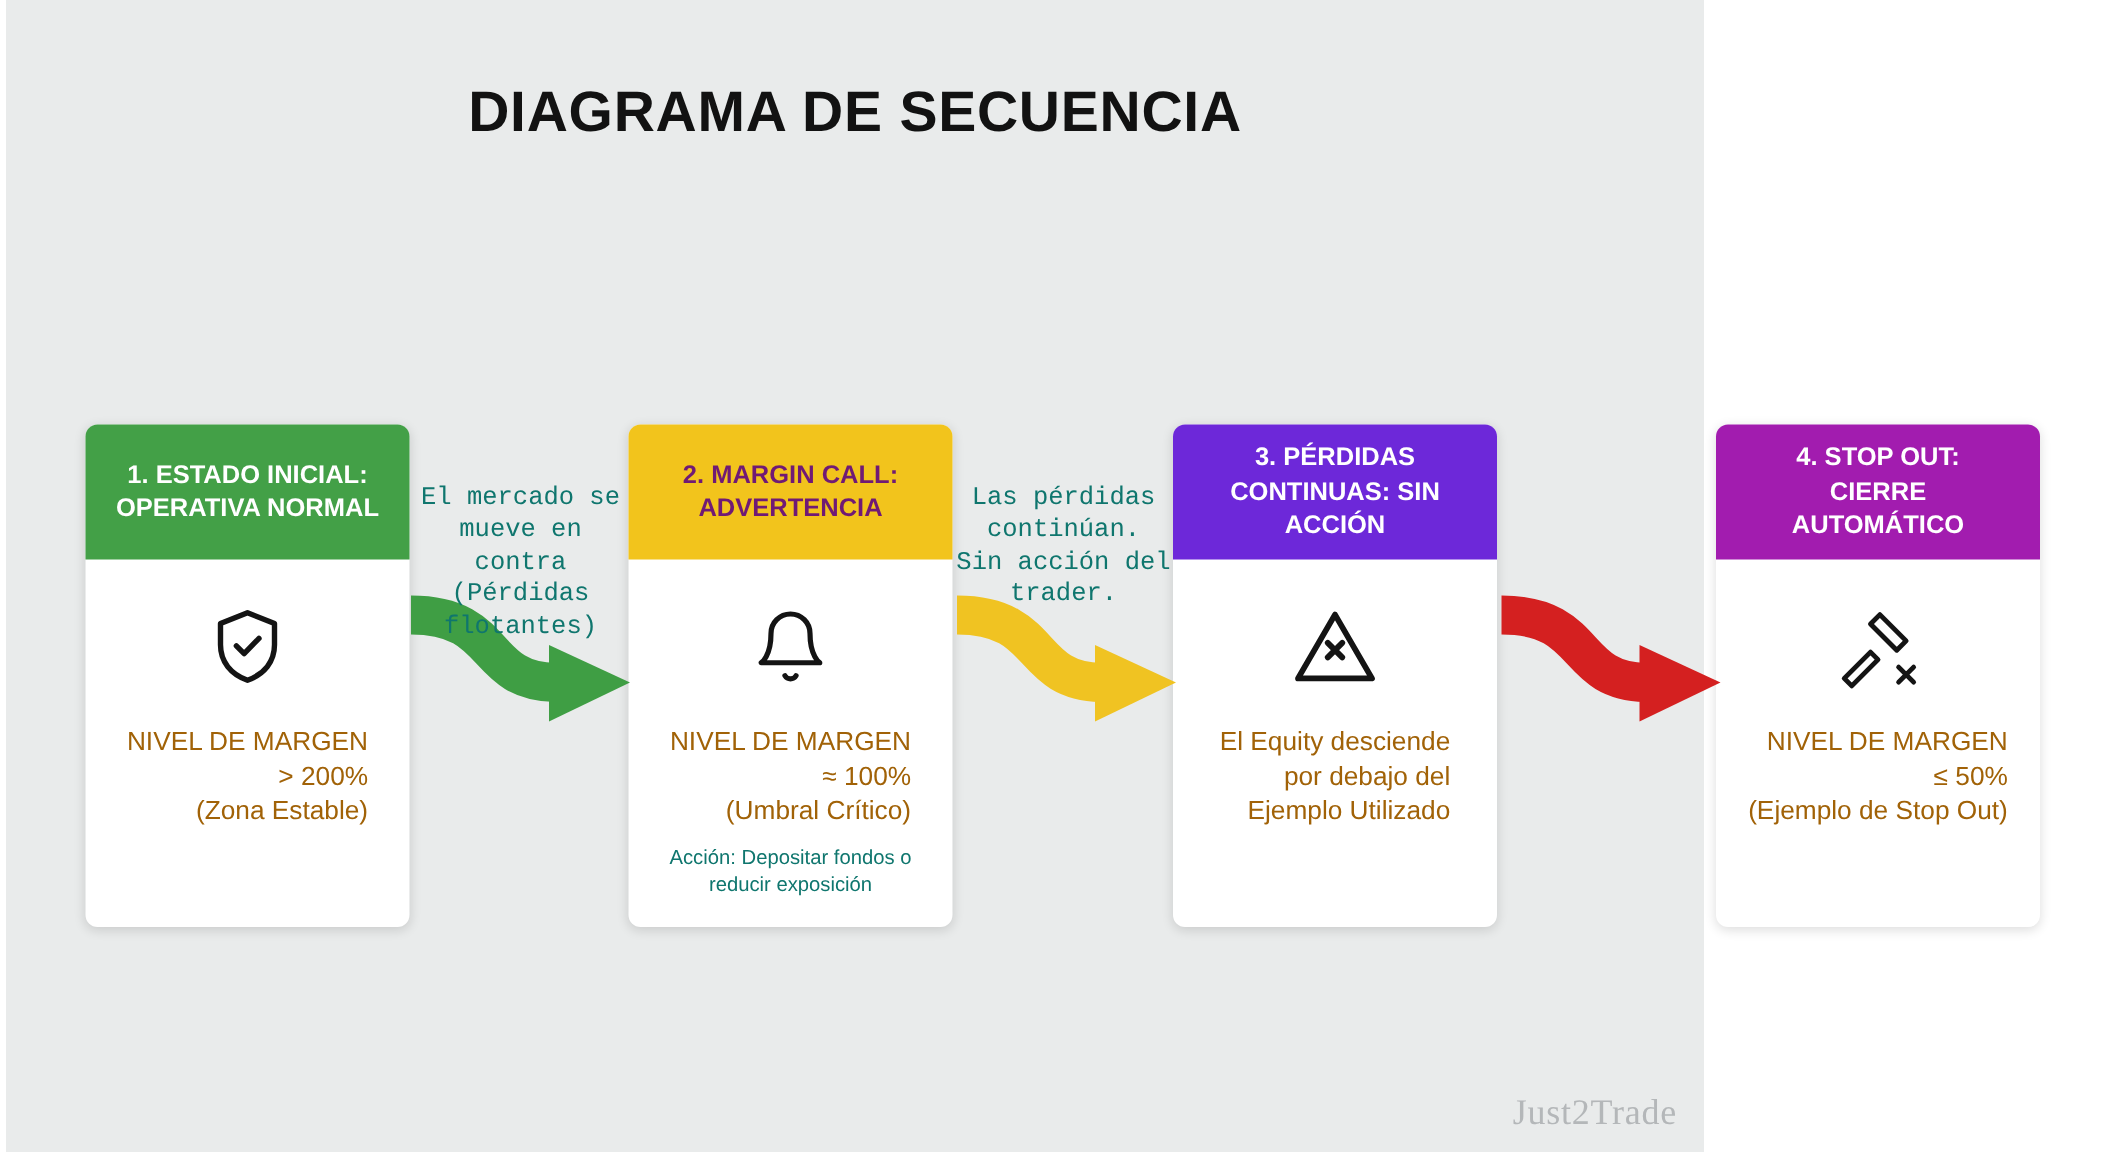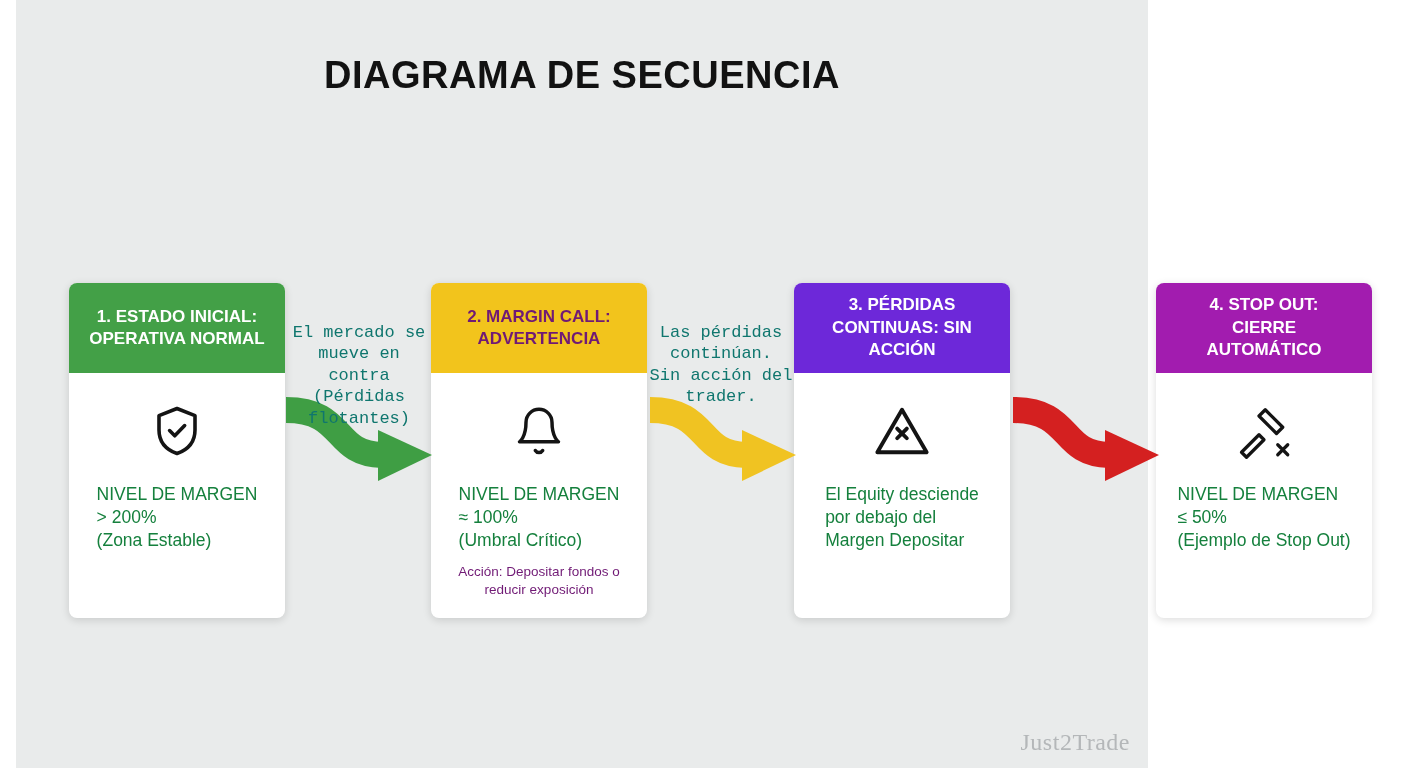--- a/index.html
+++ b/index.html
@@ -4,21 +4,21 @@
 <style>
   * { margin: 0; padding: 0; box-sizing: border-box; }
   html, body { width: 1408px; height: 768px; }
   body {
     font-family: "Liberation Sans", sans-serif;
     position: relative;
     overflow: hidden;
   }
   .stage {
     position: absolute;
-    left: 16px; top: 0;
+    left: 4px; top: 0;
     width: 1132px; height: 768px;
     background: #e9ebeb;
   }
   .title {
     position: absolute;
     top: 54px; left: 0;
     width: 100%;
     text-align: center;
     font-size: 38px;
     font-weight: 800;
@@ -58,32 +58,32 @@
     height: 64px;
     display: flex;
     align-items: center;
     justify-content: center;
     color: #141414;
   }
   .card-body {
     margin-top: 20px;
     font-size: 17.5px;
     line-height: 1.3;
-    text-align: left;
+    text-align: right;
     white-space: pre-line;
-    color: #15803d;
+    color: #a16207;
     font-weight: 500;
   }
   .card-note {
     margin-top: 12px;
     font-size: 13.5px;
     line-height: 1.3;
     text-align: center;
     white-space: pre-line;
-    color: #701a75;
+    color: #0f766e;
   }
   .connector-text {
     position: absolute;
     top: 322px;
     width: 152px;
     text-align: center;
     font-size: 17px;
     line-height: 1.26;
     white-space: pre-line;
     color: #0f766e;
@@ -172,21 +172,21 @@
 ACCIÓN</span>
     </div>
     <div class="card-icon">
       <svg viewBox="0 0 24 24" width="58" height="58" fill="none" stroke="currentColor" stroke-width="1.6" stroke-linecap="round" stroke-linejoin="round">
         <path d="M12 3.2 22.2 20.8H1.8z"></path>
         <path d="M10 11l4 4m0-4l-4 4"></path>
       </svg>
     </div>
     <div class="card-body">El Equity desciende
 por debajo del
-Margen Depositar</div>
+Ejemplo Utilizado</div>
   </div>
 
   <svg class="connector-arrow" style="left: 995px; color: rgb(212, 32, 32);" viewBox="0 0 160 100">
     <path d="M2 22 C 62 22, 48 66, 98 67" fill="none" stroke="currentColor" stroke-width="26"></path>
     <polygon points="94,42 94,93 148,67" fill="currentColor"></polygon>
   </svg>
 
   <div class="card" style="left:1140px">
     <div class="card-header" style="background-color: #a21caf;">
       <span class="hdr-text">4. STOP OUT:

